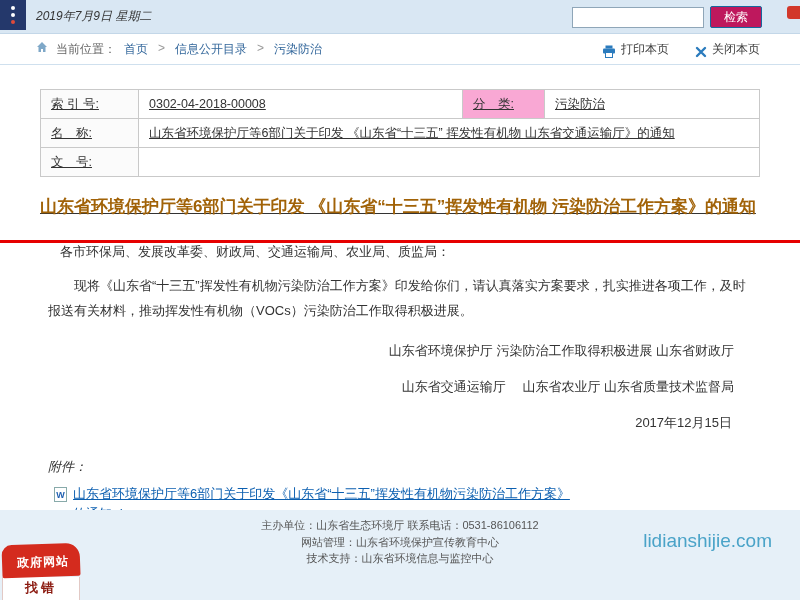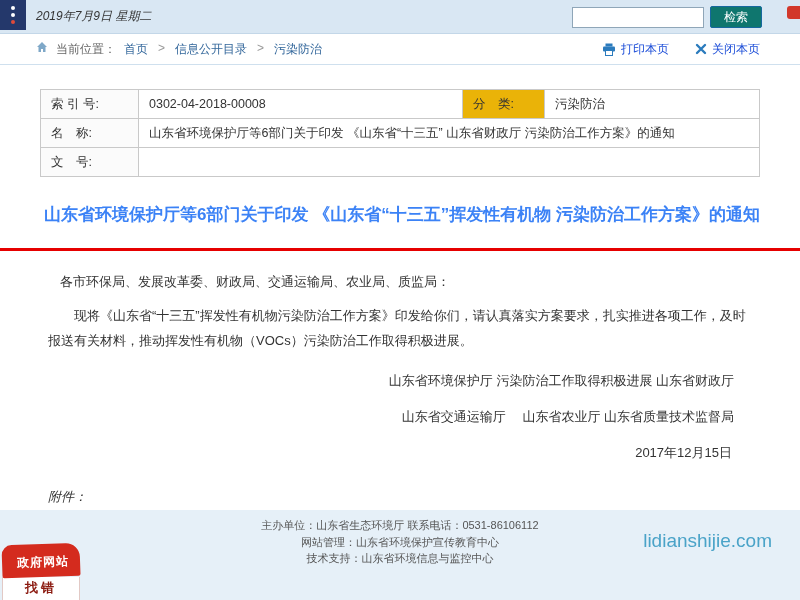--- a/index.html
+++ b/index.html
@@ -21,56 +21,56 @@
   }
   .corner-frag i { width:4px; height:4px; border-radius:50%; background:#fff; display:block; }
   .corner-frag i.r { background:#e04b3a; }
   .topbar-date { margin-left:36px; font-size:12px; color:#333;font-style:italic; }
   .search-area { position:absolute; right:38px; top:6px; display:flex; align-items:center; }
   .search-input {
     width:132px; height:21px; border:1px solid #8fa6b8; background:#fff;
     font-size:12px; padding:0 4px; outline:none;
   }
   .search-btn {
-    margin-left:6px; width:52px; height:22px; background:#0f766e; color:#fff;
+    margin-left:6px; width:52px; height:22px; background:#be185d; color:#fff;
     border:1px solid #16689e; font-size:12px; border-radius:2px; cursor:pointer;
     line-height:18px;
   }
   .tr-frag {
     position:absolute; right:0; top:6px; width:13px; height:13px;
     background:#d2382a; border-radius:3px 0 0 3px;
   }
   
   .breadcrumb {
     height:31px; background:#fff; border-bottom:1px solid #cfe0ee;
     display:flex; align-items:center; font-size:12px; color:#666; position:relative;
   }
   .bc-left { display:flex; align-items:flex-start; margin-left:36px; gap:8px; }
   .bc-link { color:#33679b; text-decoration:none; cursor:pointer; }
   .bc-sep { color:#999; margin:0 2px; }
   .bc-right { position:absolute; right:40px; display:flex; align-items:center; gap:26px; }
-  .bc-tool { display:flex; align-items:center; gap:5px; color:#1d4ed8; cursor:pointer; text-decoration:none; }
+  .bc-tool { display:flex; align-items:flex-end; gap:5px; color:#404040; cursor:pointer; text-decoration:none; }
   .icon-svg { display:inline-block; vertical-align:middle; }
   
-  .content { padding:0 40px; }
+  .content { padding:0 40px;text-decoration:underline; }
   table.info {
     width:100%; border-collapse:collapse; margin-top:24px;
     font-size:12.5px; color:#333; table-layout:fixed;
   }
   table.info td { border:1px solid #c9c9c9; height:29px; padding:0 10px; overflow:hidden; white-space:nowrap; }
   td.lbl  { width:98px;  background:#fbfbfb; }
-  td.lbl2 { width:82px;  background:#eab308; }
+  td.lbl2 { width:82px;  background:#f9a8d4; }
   td.val2 { width:215px; }
   .article-title {
-    margin-top:26px; text-align:right; color:#3b82f6; font-weight:bold;
+    margin-top:18px; text-align:left; color:#a16207; font-weight:bold;
     font-size:17px; white-space:nowrap; letter-spacing:0;
   }
   .red-line { margin-top:22px; height:3px; background:#e60000; width:100%; }
   .article { padding:0 48px; font-size:13px; color:#333; }
-  .salutation { margin-top:22px; margin-left:12px; }
+  .salutation { margin-left:12px; }
   .para { margin-top:12px; text-indent:2em; line-height:1.95; padding-right:6px; }
   .sig { text-align:right; padding-right:18px; margin-top:18px; }
   .sig-date { text-align:right; padding-right:20px; margin-top:18px; }
   .attach-label { margin-top:26px;font-style:italic; }
   .attach-row { display:flex; align-items:flex-start; margin-top:8px; gap:6px; margin-left:6px; }
   .attach-link {
     color:#0c5fb0; text-decoration:underline; max-width:505px; display:inline-block;
     line-height:1.6; cursor:pointer;
   }
   .close-center { text-align:center; font-size:12px; margin-top:0px; }
@@ -151,21 +151,21 @@
   <table class="info">
     <tbody>
         <tr>
       <td class="lbl">索 引 号:</td>
       <td>0302-04-2018-00008</td>
       <td class="lbl2">分　类:</td>
       <td class="val2">污染防治</td>
     </tr>
     <tr>
       <td class="lbl">名　称:</td>
-      <td colspan="3">山东省环境保护厅等6部门关于印发 《山东省“十三五” 山东省财政厅 污染防治工作方案》的通知</td>
+      <td colspan="3">山东省环境保护厅等6部门关于印发 《山东省“十三五” 挥发性有机物 山东省交通运输厅》的通知</td>
     </tr>
     <tr>
       <td class="lbl">文　号:</td>
       <td colspan="3"></td>
     </tr>
   </tbody>
     </table>
 
   <div class="article-title">山东省环境保护厅等6部门关于印发 《山东省“十三五”挥发性有机物 污染防治工作方案》的通知</div>
 </div>

